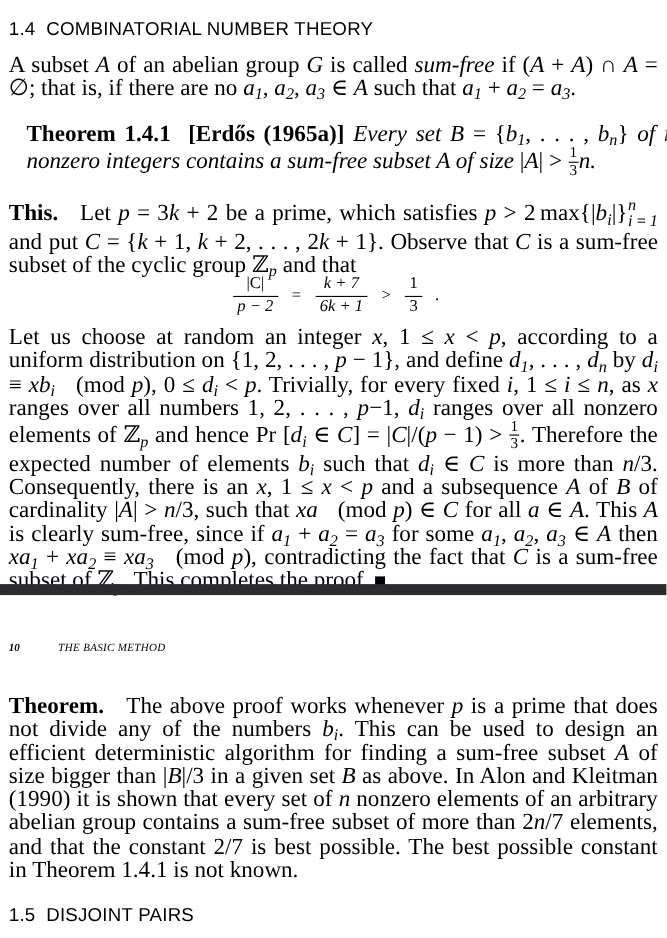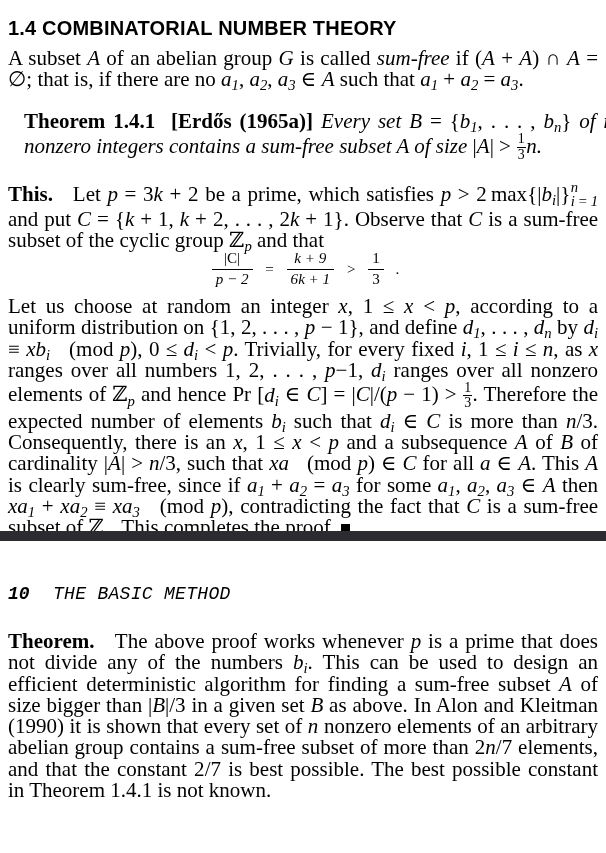--- a/index.html
+++ b/index.html
@@ -22,22 +22,22 @@
     left: 0; top: 0;
     width: 606px;
     height: 853px;
   }
 
   
   .section-head {
     position: absolute;
     left: 8px;
     font-family: "Liberation Sans", "DejaVu Sans", sans-serif;
-    font-weight: bold;
-    font-size: 20px;
+    font-weight: normal;
+    font-size: 17px;
     letter-spacing: 0.2px;
     white-space: nowrap;
   }
   .section-head .num {
     display: inline-block;
     width: 34px;
   }
   .section-head .ttl {
     display: inline-block;
   }
@@ -157,22 +157,22 @@
     position: absolute;
     left: 0;
     width: 606px;
     background: #2b2b30;
   }
 
   
   .running-header {
     position: absolute;
     left: 8px;
-    font-family: Liberation Mono, monospace;
-    font-size: 18px;
+    font-family: Liberation Serif, serif;
+    font-size: 10px;
     white-space: nowrap;
   }
   .running-header .pg {
     font-weight: bold;
     font-style: italic;
     display: inline-block;
     width: 45px;
   }
   .running-header .rh-title {
     font-style: italic;
@@ -203,21 +203,21 @@
     Let <span class="m">p</span> <span class="op">=</span> 3<span class="m">k</span> <span class="op">+</span> 2 be a prime, which satisfies <span class="m">p</span> <span class="op">&gt;</span> 2 <span class="op">max</span><span class="mu">{</span><span class="mu">|</span><span class="m">b<sub>i</sub></span><span class="mu">|</span><span class="mu">}</span><span class="subsup"><span class="s-up">n</span><span class="s-dn">i = 1</span></span> and put <span class="m">C</span> <span class="op">=</span> <span class="mu">{</span><span class="m">k</span> <span class="op">+</span> 1<span class="op">,</span> <span class="m">k</span> <span class="op">+</span> 2<span class="op">,</span> <span class="op">.&nbsp;.&nbsp;.</span> <span class="op">,</span> 2<span class="m">k</span> <span class="op">+</span> 1<span class="mu">}</span>. Observe that <span class="m">C</span> is a sum-free subset of the cyclic group <span class="bb">ℤ</span><span class="m"><sub>p</sub></span> and that
   </div>
 
   <div class="display-eq" style="top:250px;">
     <span class="dfrac">
       <span class="n">|C|</span>
       <span class="d m">p − 2</span>
     </span>
     <span class="rel">=</span>
     <span class="dfrac">
-      <span class="n m">k + 9</span>
+      <span class="n m">k + 7</span>
       <span class="d m">6k + 1</span>
     </span>
     <span class="rel">&gt;</span>
     <span class="dfrac">
       <span class="n">1</span>
       <span class="d">3</span>
     </span>
     <span class="tail">.</span>
   </div>
 
@@ -229,14 +229,17 @@
 
   <div class="running-header" style="top:584px;">
     <span class="pg">10</span><span class="rh-title">THE BASIC METHOD</span>
   </div>
 
   <div class="para" style="top:631px;">
     <span class="bold">Theorem.</span>&nbsp;&nbsp;
     The above proof works whenever <span class="m">p</span> is a prime that does not divide any of the numbers <span class="m">b<sub>i</sub></span>. This can be used to design an efficient deterministic algorithm for finding a sum-free subset <span class="m">A</span> of size bigger than <span class="mu">|</span><span class="m">B</span><span class="mu">|</span><span class="op">/</span>3 in a given set <span class="m">B</span> as above. In Alon and Kleitman (1990) it is shown that every set of <span class="m">n</span> nonzero elements of an arbitrary abelian group contains a sum-free subset of more than 2<span class="m">n</span><span class="op">/</span>7 elements, and that the constant 2<span class="op">/</span>7 is best possible. The best possible constant in Theorem 1.4.1 is not known.
   </div>
 
+  <div class="section-head" style="top:822px;">
+    <span class="num">1.5</span><span class="ttl">DISJOINT PAIRS</span>
+  </div>
 
 </div>
 
 </body></html>

